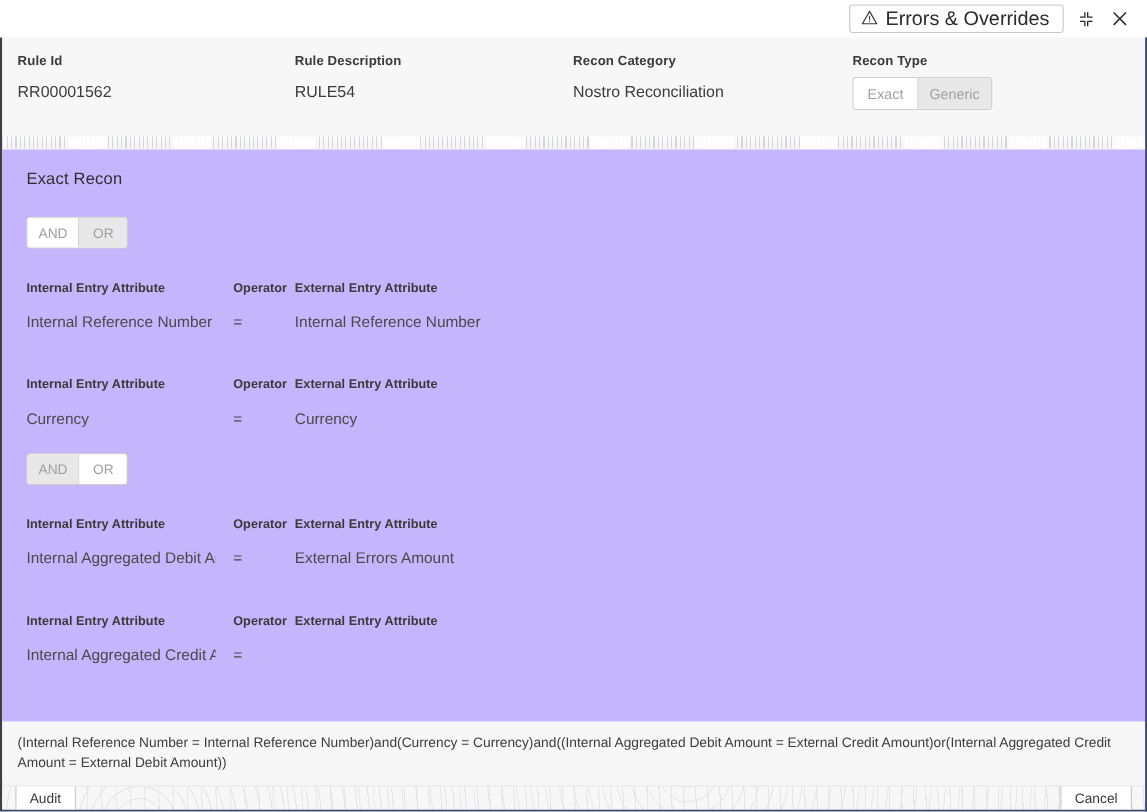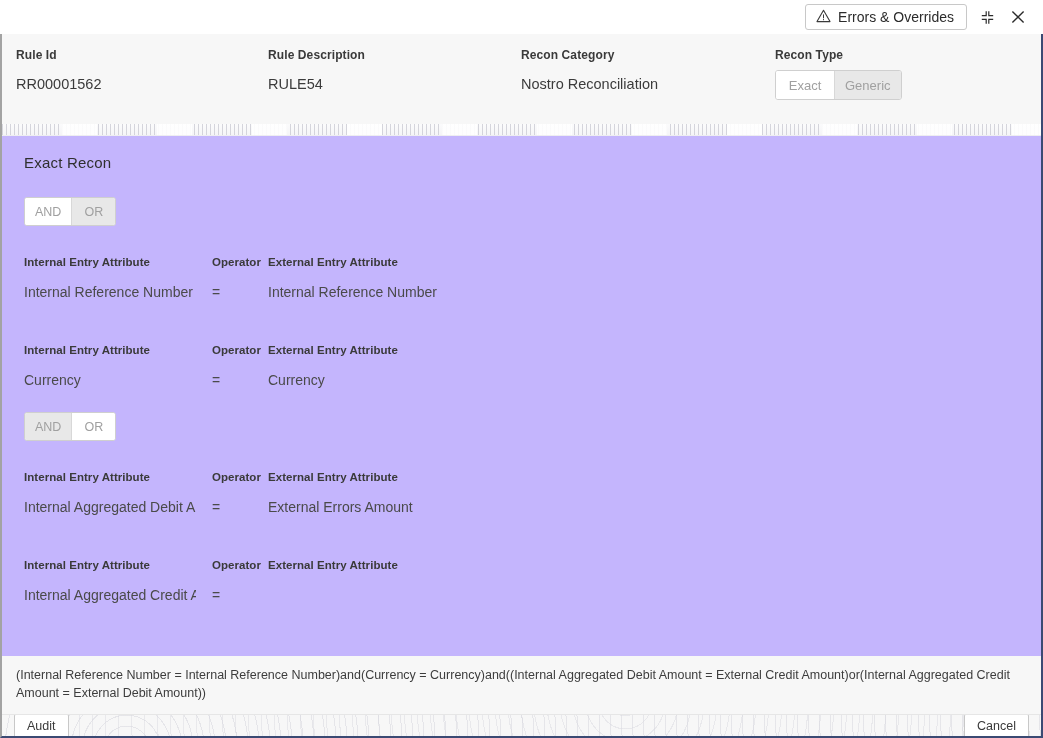--- a/index.html
+++ b/index.html
@@ -33,21 +33,21 @@
   }
   .errors-btn {
     height: 26px;
     display: inline-flex;
     align-items: center;
     gap: 7px;
     padding: 0 12px 0 10px;
     background: #ffffff;
     border: 1px solid #c8c8c8;
     border-radius: 3px;
-    font-size: 14px;
+    font-size: 18px;
     color: #2b2b2b;
     cursor: pointer;
     white-space: nowrap;
   }
   .warn-icon { display: block; }
   .icon-btn {
     width: 22px; height: 22px;
     display: inline-flex;
     align-items: center;
     justify-content: center;
@@ -57,21 +57,21 @@
     border: none;
     padding: 0;
   }
 
   
   .frame {
     position: absolute;
     top: 34px; left: 0;
     width: 1043px;
     height: 704px;
-    border-left: 2px solid #a3a3a3;
+    border-left: 2px solid #404040;
     border-right: 2px solid #3b4a73;
     border-bottom: 2px solid #3b4a73;
     background: #f7f7f7;
     overflow: hidden;
   }
 
   
   .summary {
     position: relative;
     height: 90px;

